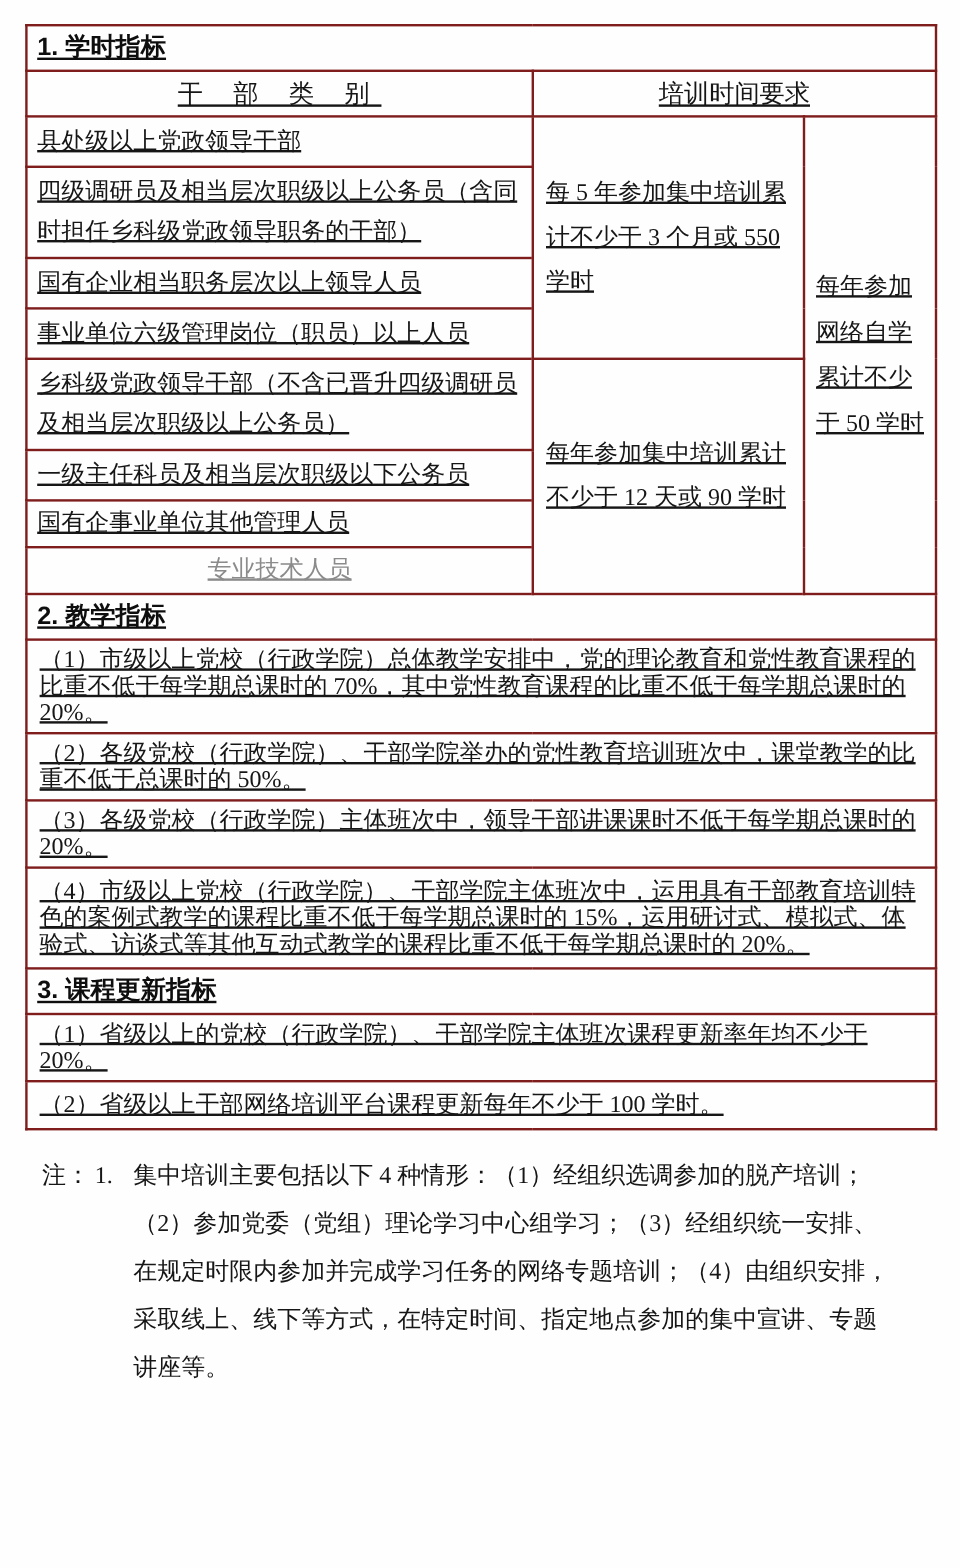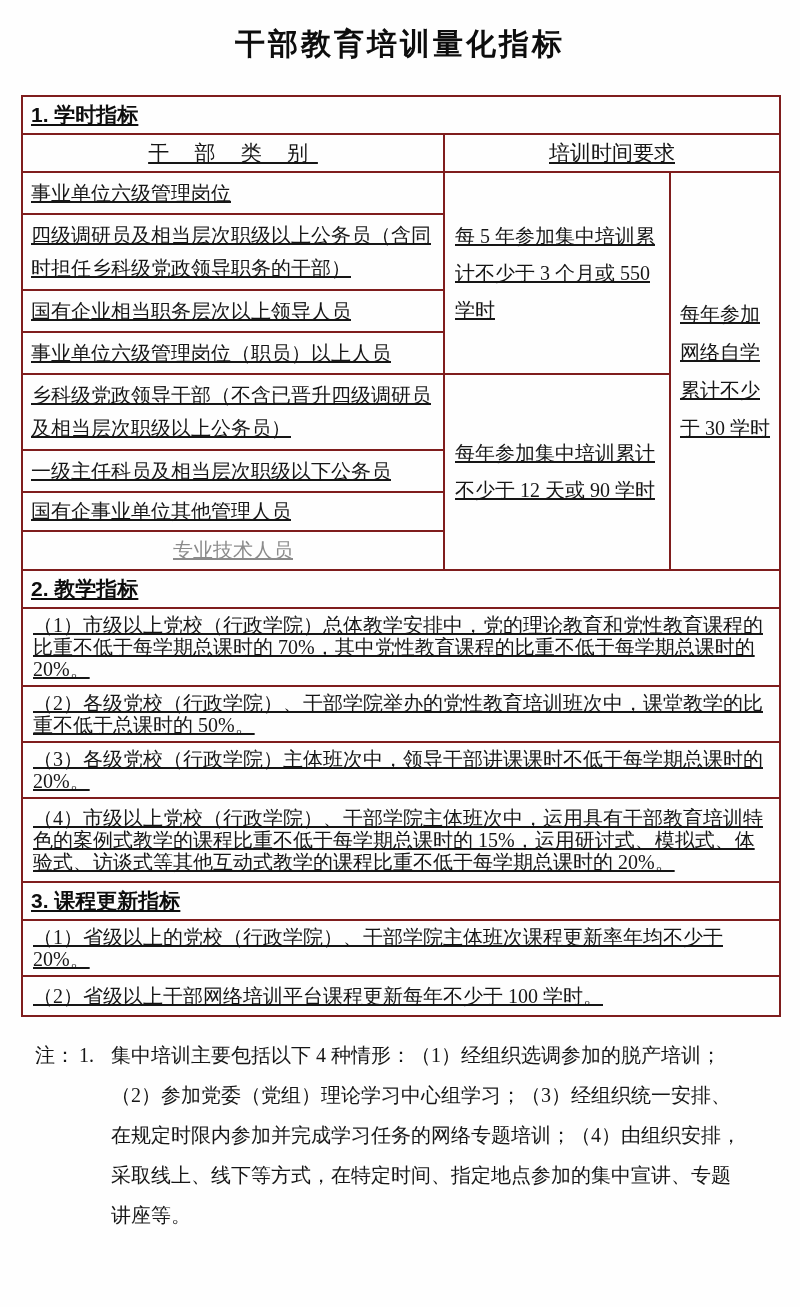--- a/index.html
+++ b/index.html
@@ -101,40 +101,39 @@
   }
   .note-text {
     flex: 1 1 auto;
   }
 </style>
 </head>
 <body>
 
 <div class="page">
 
-  <h1 class="doc-title">干部教育培训量化指标</h1>
 
   <table class="indicator-table">
     <colgroup>
         <col class="c1">
         <col class="c2">
         <col class="c3">
       </colgroup>
     <tbody>
       <tr>
         <td colspan="3" class="sec-head">1. 学时指标</td>
       </tr>
       <tr>
         <td class="col-head spaced">干 部 类 别</td>
         <td colspan="2" class="col-head">培训时间要求</td>
       </tr>
       <tr>
-        <td class="cat h1">事业单位六级管理岗位</td>
+        <td class="cat h1">县处级以上党政领导干部</td>
         <td rowspan="4" class="req">每 5 年参加集中培训累计不少于 3 个月或 550 学时</td>
-        <td rowspan="8" class="online">每年参加网络自学累计不少于 30 学时</td>
+        <td rowspan="8" class="online">每年参加网络自学累计不少于 50 学时</td>
       </tr>
       <tr>
         <td class="cat h2">四级调研员及相当层次职级以上公务员（含同时担任乡科级党政领导职务的干部）</td>
       </tr>
       <tr>
         <td class="cat h1">国有企业相当职务层次以上领导人员</td>
       </tr>
       <tr>
         <td class="cat h1">事业单位六级管理岗位（职员）以上人员</td>
       </tr>

